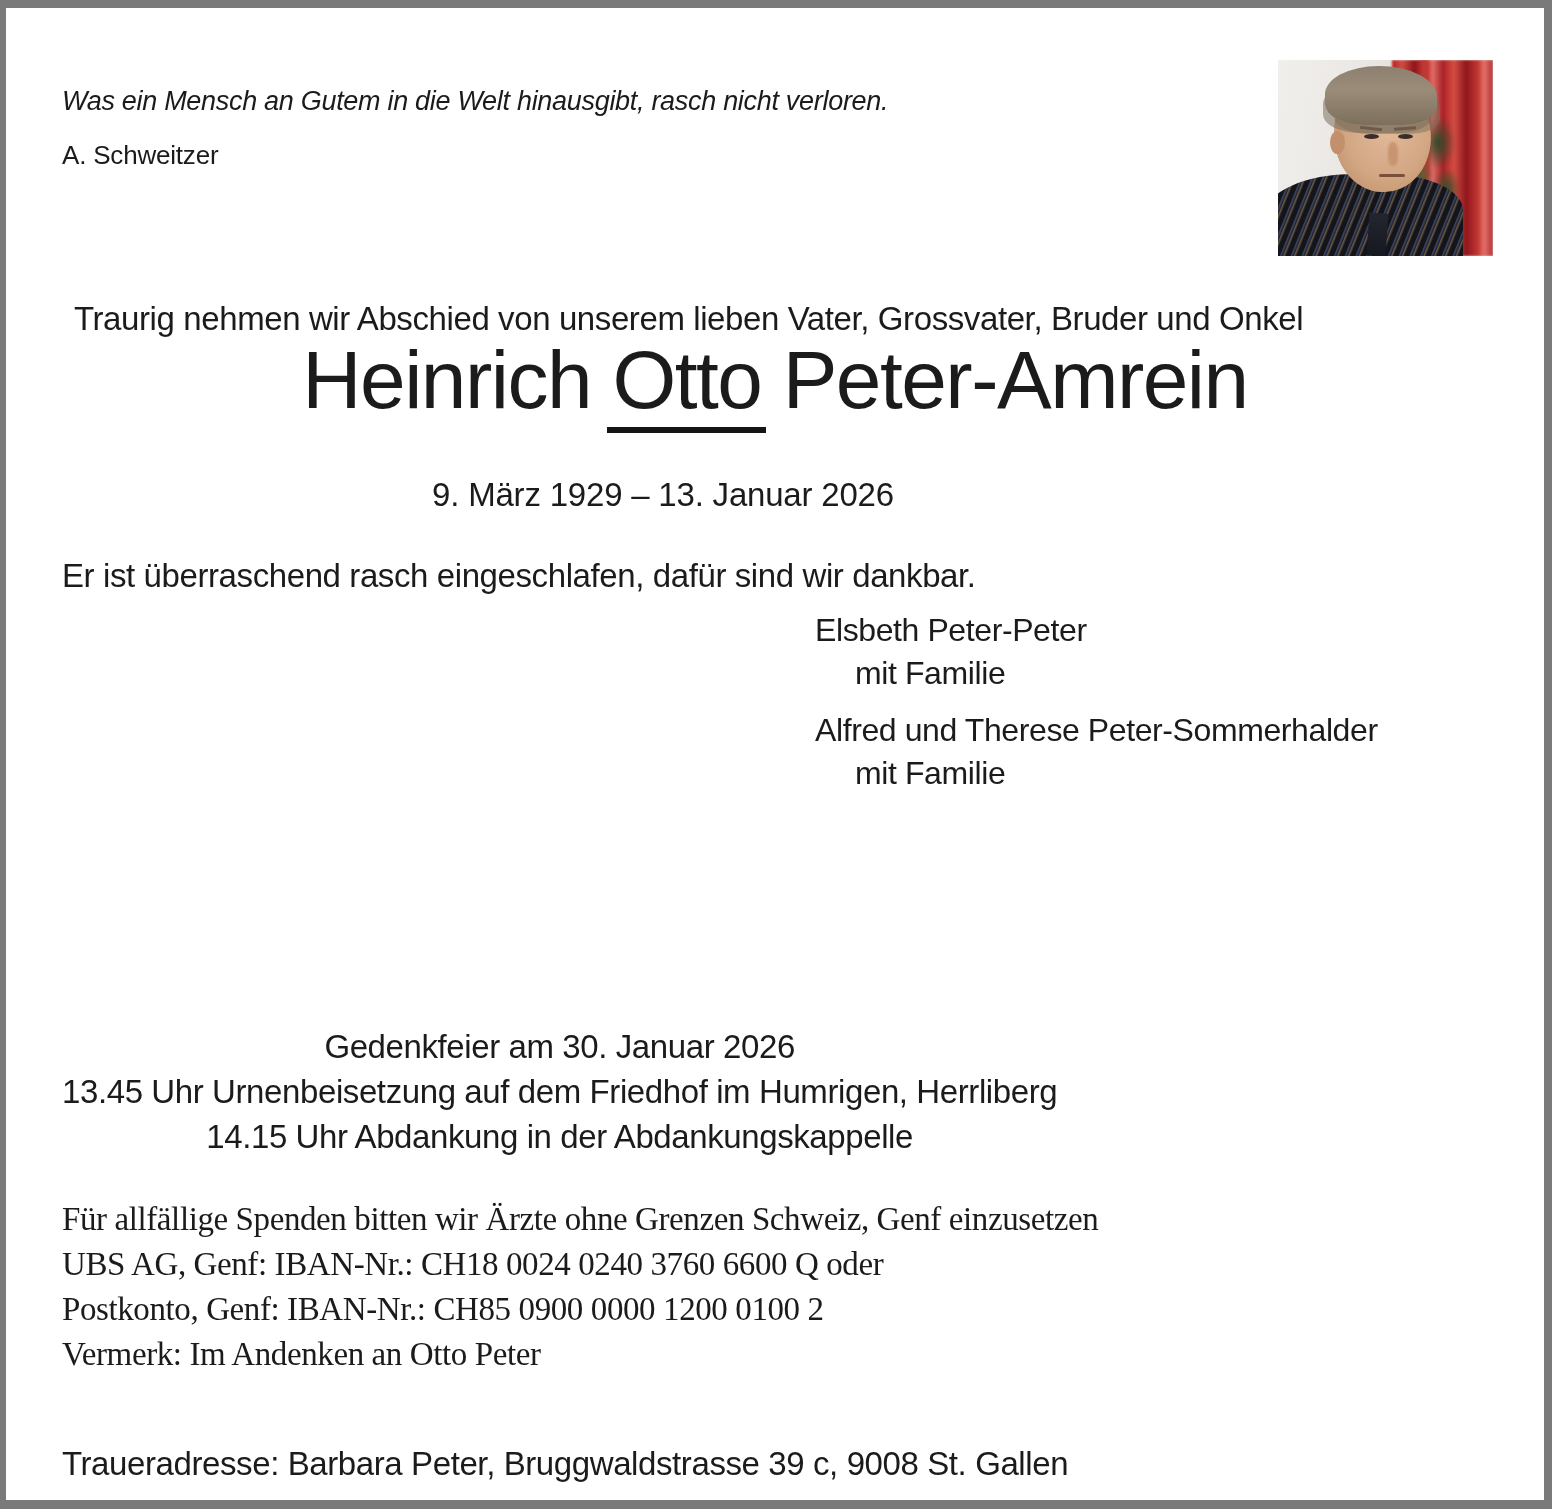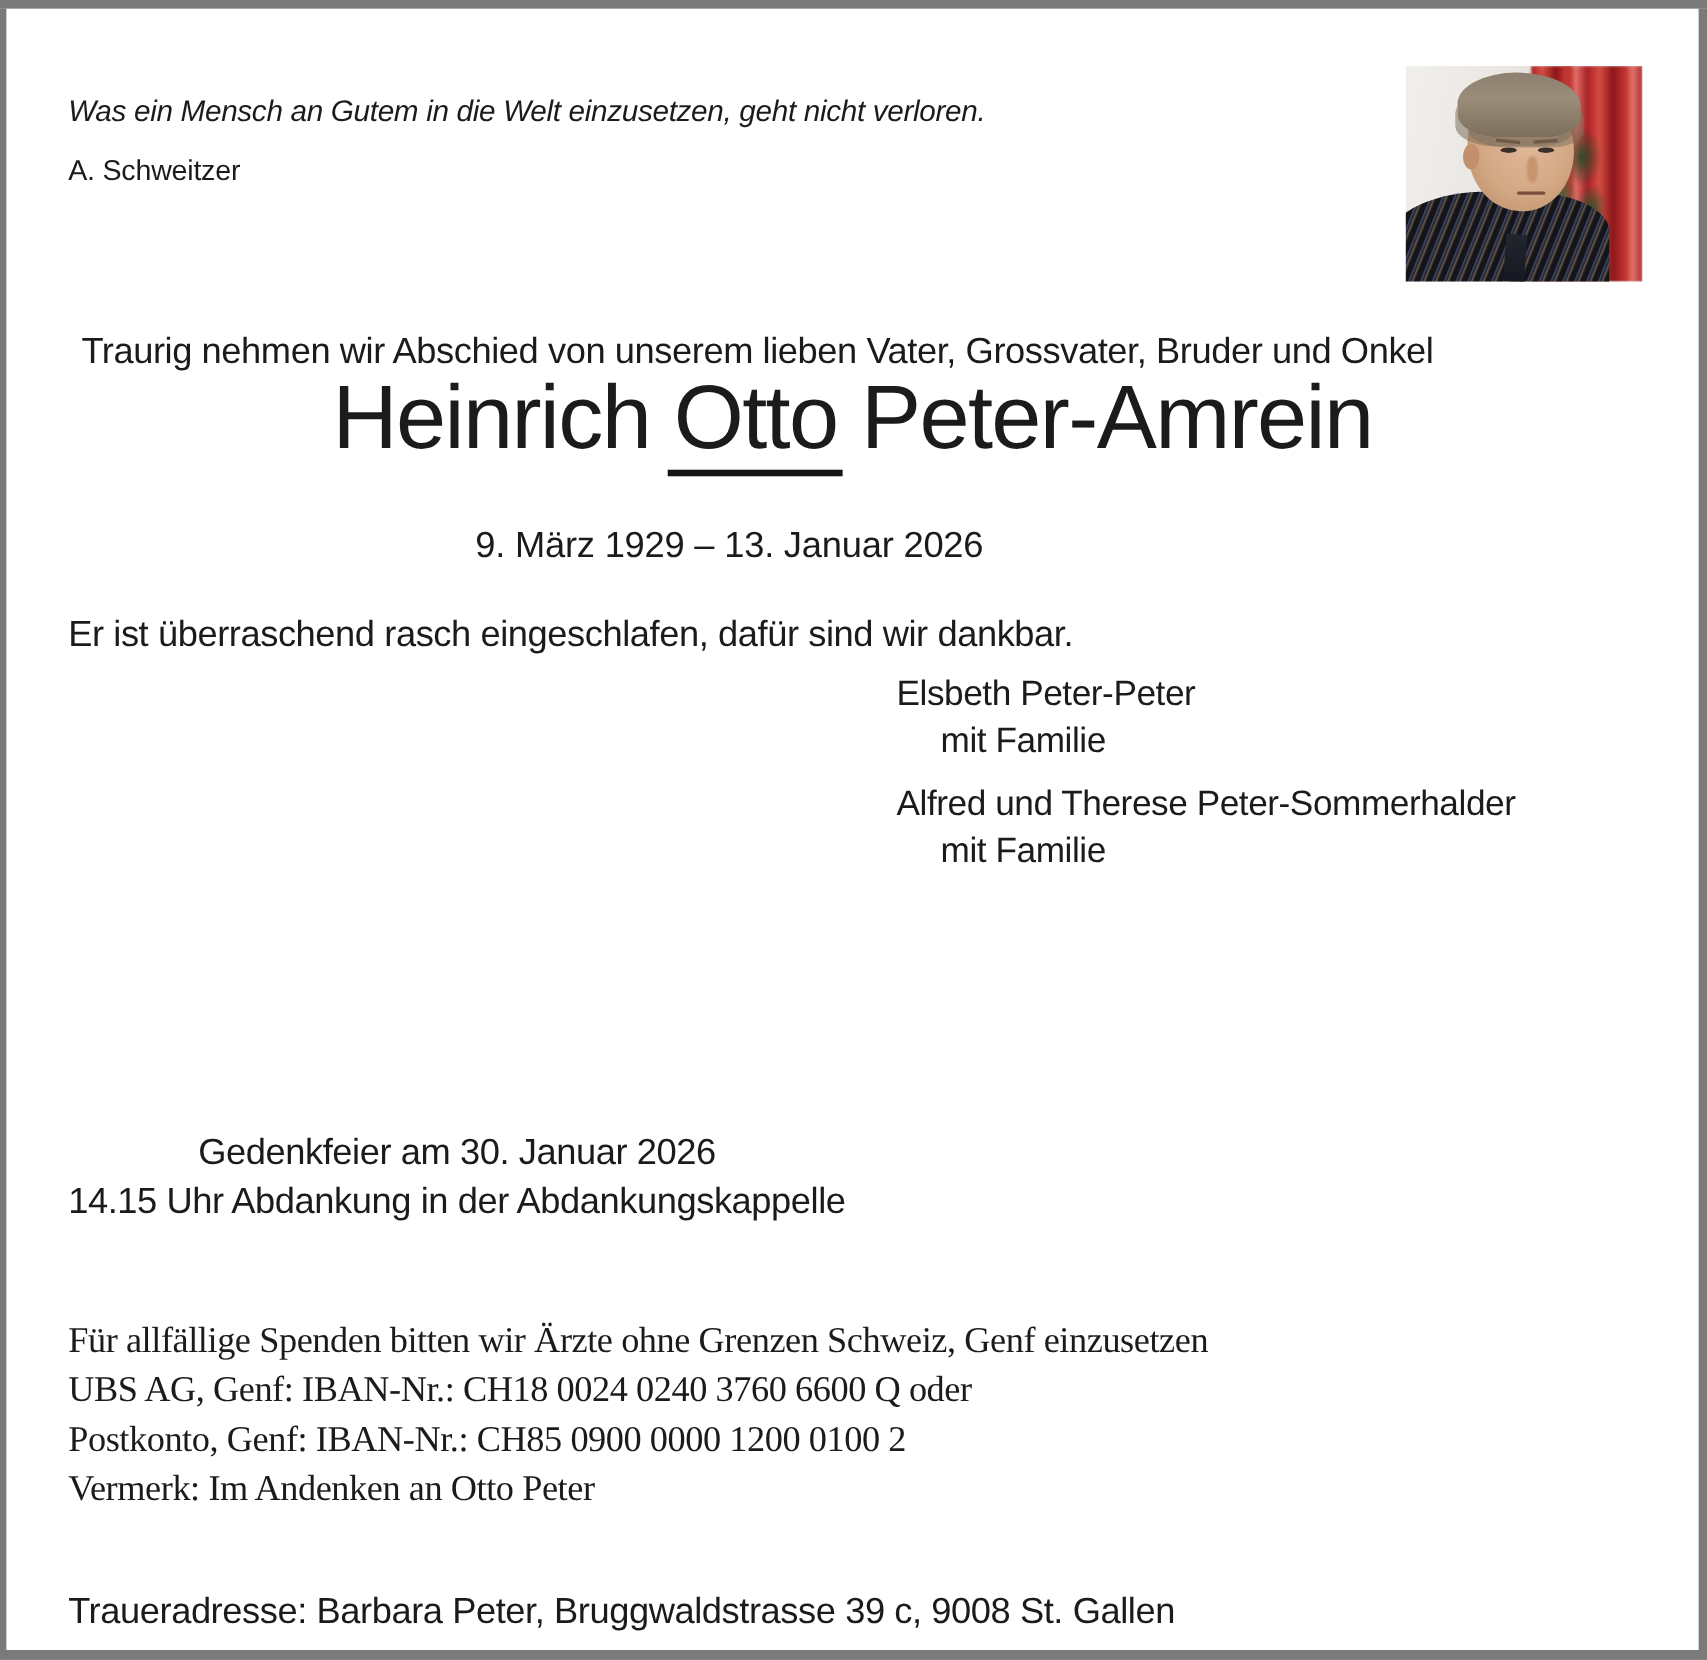--- a/index.html
+++ b/index.html
@@ -87,21 +87,21 @@
 </head>
 <body style="--text: #1b1b1b; --frame: #7a7a7a; --curtain_red: #b3242a;">
 
 <div class="frame top"></div>
 <div class="frame left"></div>
 <div class="frame right"></div>
 <div class="frame bottom"></div>
 
 <main class="page">
 
-  <p class="abs quote">Was ein Mensch an Gutem in die Welt einzusetzen, geht nicht verloren.</p>
+  <p class="abs quote">Was ein Mensch an Gutem in die Welt hinausgibt, rasch nicht verloren.</p>
   <p class="abs quote-author">A. Schweitzer</p>
 
   <div class="photo">
     <div class="curtain"></div>
     <div class="curtain-streak"></div>
     <div class="plant"></div>
     <div class="shirt"></div>
     <div class="neck"></div>
     <div class="tie"></div>
     <div class="head"></div>
@@ -129,20 +129,21 @@
       <p class="indent">mit Familie</p>
     </div>
     <div class="group">
       <p>Alfred und Therese Peter-Sommerhalder</p>
       <p class="indent">mit Familie</p>
     </div>
   </div>
 
   <div class="abs ceremony">
     <p>Gedenkfeier am 30. Januar 2026</p>
+    <p>13.45 Uhr Urnenbeisetzung auf dem Friedhof im Humrigen, Herrliberg</p>
     <p>14.15 Uhr Abdankung in der Abdankungskappelle</p>
   </div>
 
   <div class="abs donations">
     <p>Für allfällige Spenden bitten wir Ärzte ohne Grenzen Schweiz, Genf einzusetzen</p>
     <p>UBS AG, Genf: IBAN-Nr.: CH18 0024 0240 3760 6600 Q oder</p>
     <p>Postkonto, Genf: IBAN-Nr.: CH85 0900 0000 1200 0100 2</p>
     <p>Vermerk: Im Andenken an Otto Peter</p>
   </div>
 

